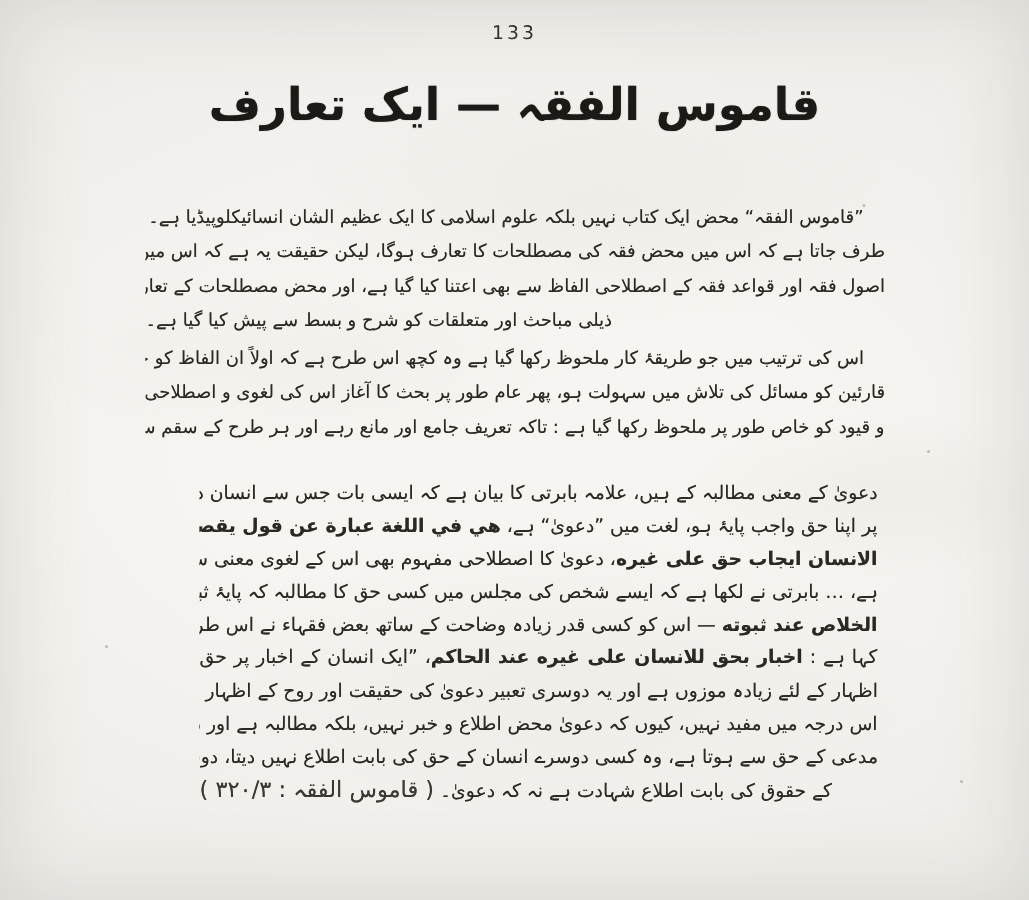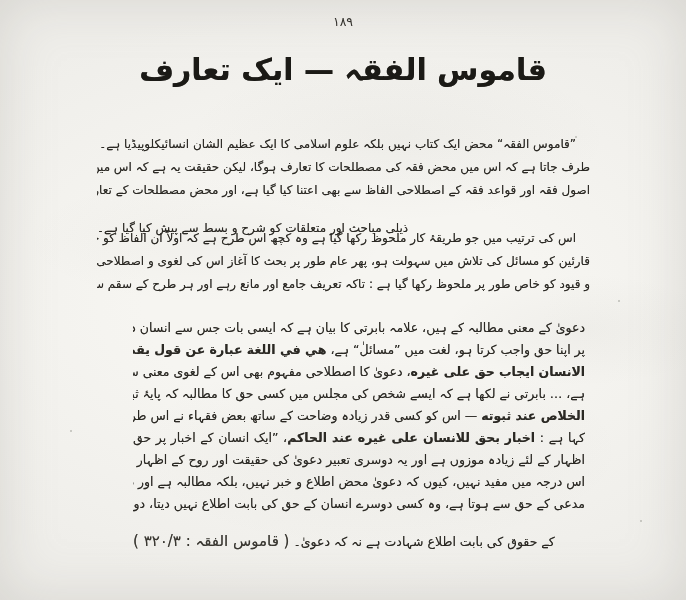--- a/index.html
+++ b/index.html
@@ -28,57 +28,57 @@
   .p1{left:97px;top:133px;width:493px;}
   .p2{left:97px;top:227px;width:493px;}
   .quote{left:133px;top:317px;width:452px;}
   .line{
     height:23px;line-height:23px;font-size:12px;
     text-align:justify;text-align-last:justify;
     white-space:nowrap;overflow:hidden;
     text-shadow:0 0 0.4px rgba(43,41,36,0.55);
   }
   .quote .line{height:22px;line-height:22px;font-size:12.5px;}
-  .line.endline{text-align-last:left;margin-top:15px;}
+  .line.endline{text-align-last:left;}
   .line.indent{padding-right:14px;}
   .arabic{font-weight:bold;}
   .citation{font-size:15px;color:#3a3832;}
   .speck{position:absolute;border-radius:50%;background:#8a887f;opacity:.5;}
 </style>
 </head>
 <body>
 
 <div class="page">
   <div class="vignette"></div>
 
   <div class="speck" style="left:575px;top:136px;width:2px;height:2px;"></div>
   <div class="speck" style="left:618px;top:300px;width:2px;height:2px;"></div>
   <div class="speck" style="left:70px;top:430px;width:2px;height:2px;"></div>
   <div class="speck" style="left:640px;top:520px;width:2px;height:2px;"></div>
 
-  <div class="pagenum">۱۸۹</div>
+  <div class="pagenum">133</div>
 
   <div class="title">قاموس الفقہ — ایک تعارف</div>
 
   <div class="block p1">
     <div class="line indent">”قاموس الفقہ“ محض ایک کتاب نہیں بلکہ علوم اسلامی کا ایک عظیم الشان انسائیکلوپیڈیا ہے۔ ”قاموس“ کے لفظ سے ذہن اس</div>
     <div class="line">طرف جاتا ہے کہ اس میں محض فقہ کی مصطلحات کا تعارف ہوگا، لیکن حقیقت یہ ہے کہ اس میں فقہ کی مصطلحات کے علاوہ تفسیر، حدیث،</div>
     <div class="line">اصول فقہ اور قواعد فقہ کے اصطلاحی الفاظ سے بھی اعتنا کیا گیا ہے، اور محض مصطلحات کے تعارف پر اکتفا نہیں کیا گیا ہے، بلکہ اس کے</div>
     <div class="line endline">ذیلی مباحث اور متعلقات کو شرح و بسط سے پیش کیا گیا ہے۔</div>
   </div>
 
   <div class="block p2">
     <div class="line indent">اس کی ترتیب میں جو طریقۂ کار ملحوظ رکھا گیا ہے وہ کچھ اس طرح ہے کہ اولاً ان الفاظ کو حروف تہجی کی ترتیب سے رکھا گیا، تاکہ</div>
     <div class="line">قارئین کو مسائل کی تلاش میں سہولت ہو، پھر عام طور پر بحث کا آغاز اس کی لغوی و اصطلاحی تعریف سے کیا گیا ہے اور اس میں فقہی حدود</div>
     <div class="line">و قیود کو خاص طور پر ملحوظ رکھا گیا ہے : تاکہ تعریف جامع اور مانع رہے اور ہر طرح کے سقم سے محفوظ ہو، بہ طور نمونہ مؤلف کتاب کی یہ تحریر</div>
   </div>
 
   <div class="block quote">
     <div class="line">دعویٰ کے معنی مطالبہ کے ہیں، علامہ بابرتی کا بیان ہے کہ ایسی بات جس سے انسان دوسرے</div>
-    <div class="line"><span>پر اپنا حق واجب کرتا ہو، لغت میں ”مسائلٰ“ ہے، </span><span class="arabic">هي في اللغة عبارة عن قول يقصد به</span></div>
+    <div class="line"><span>پر اپنا حق واجب پایۂ ہو، لغت میں ”دعویٰ“ ہے، </span><span class="arabic">هي في اللغة عبارة عن قول يقصد به</span></div>
     <div class="line"><span class="arabic">الانسان ايجاب حق على غيره</span><span>، دعویٰ کا اصطلاحی مفہوم بھی اس کے لغوی معنی سے قریب تر</span></div>
     <div class="line">ہے، … بابرتی نے لکھا ہے کہ ایسے شخص کی مجلس میں کسی حق کا مطالبہ کہ پایۂ ثبوت کو پہنچنے کی</div>
     <div class="line"><span class="arabic">الخلاص عند ثبوته</span><span> — اس کو کسی قدر زیادہ وضاحت کے ساتھ بعض فقہاء نے اس طرح</span></div>
     <div class="line"><span>کہا ہے : </span><span class="arabic">اخبار بحق للانسان على غيره عند الحاكم</span><span>، ”ایک انسان کے اخبار پر حق</span></div>
     <div class="line">اظہار کے لئے زیادہ موزوں ہے اور یہ دوسری تعبیر دعویٰ کی حقیقت اور روح کے اظہار میں</div>
     <div class="line">اس درجہ میں مفید نہیں، کیوں کہ دعویٰ محض اطلاع و خبر نہیں، بلکہ مطالبہ ہے اور دعویٰ کا تعلق خود</div>
     <div class="line">مدعی کے حق سے ہوتا ہے، وہ کسی دوسرے انسان کے حق کی بابت اطلاع نہیں دیتا، دوسروں</div>
     <div class="line endline"><span>کے حقوق کی بابت اطلاع شہادت ہے نہ کہ دعویٰ۔ </span><span class="citation">( قاموس الفقہ : ۳۲۰/۳ )</span></div>
   </div>
 </div>

